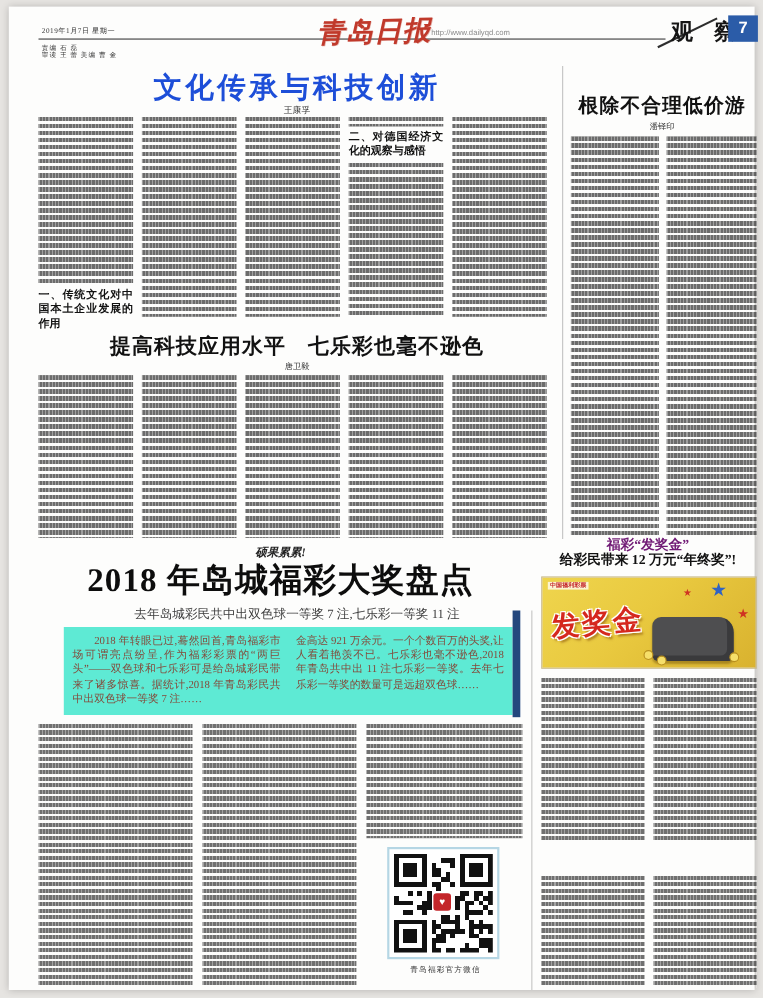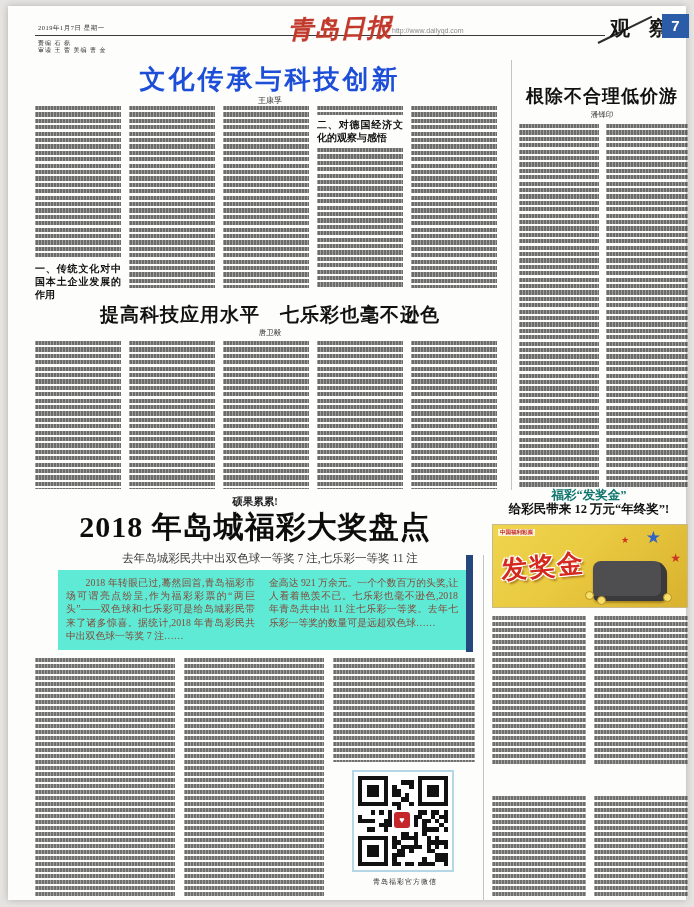--- a/index.html
+++ b/index.html
@@ -43,38 +43,38 @@
   }
   .stripes-sm {
     background-image:
       repeating-linear-gradient(90deg, rgba(255,255,255,.35) 0 1px, rgba(255,255,255,0) 1px 3px),
       repeating-linear-gradient(180deg, rgba(52,52,52,.70) 0 3.9px, rgba(255,255,255,0) 3.9px 6px);
   }
 
   .vrule { width:1px; background:#c3c3c3; }
 
   
-  .kicker   { left:35px; top:495px; width:440px; text-align:center; font-size:10.5px; font-weight:bold; color:#222; }
+  .kicker   { left:35px; top:495px; width:440px; text-align:center; font-size:10.5px; font-weight:bold; color:#222;font-style:italic; }
   .h-lot    { left:35px; top:507px; width:440px; text-align:center; font-size:30px; font-weight:bold; letter-spacing:1px; color:#0d0d0d; }
   .sub-lot  { left:50px; top:551px; width:440px; text-align:center; font-size:11.5px; color:#3c3c3c; }
   .intro-box { left:58px; top:570px; width:408px; height:80px; background:#5eead4; padding:6px 8px;
                display:flex; gap:14px; }
   .intro-col { flex:1; font-size:9.8px; line-height:13.2px; color:#84493a; text-align:justify; text-indent:2em; }
   .navy-bar { left:466px; top:555px; width:7px; height:97px; background:#24477d; }
   .bot-vrule { left:483px; top:555px; height:345px; }
 
   
   .qr-wrap { left:352px; top:770px; width:102px; height:102px; background:#fff;
              border:2px solid #b5d6e4; padding:4px; }
   .qr-center { position:absolute; left:40px; top:40px; width:16px; height:16px; background:#c4262a;
                border-radius:3px; color:#fff; font-size:9px; line-height:16px; text-align:center; }
   .qr-caption { left:335px; top:877px; width:140px; text-align:center; font-size:7px; color:#333; letter-spacing:1px; }
 
   
-  .h-bonus1 { left:488px; top:487px; width:202px; text-align:center; font-size:12.5px; font-weight:bold; color:#0f766e; }
+  .h-bonus1 { left:488px; top:487px; width:202px; text-align:center; font-size:12.5px; font-weight:bold; color:#701a75; }
   .h-bonus2 { left:488px; top:501px; width:202px; text-align:center; font-size:12.5px; font-weight:bold; color:#111; }
   .ticket { left:492px; top:524px; width:196px; height:84px; overflow:hidden; border:1px solid #c9b98a;
             background:linear-gradient(135deg,#efd54d 0%,#e9c93f 45%,#d9b22f 100%); }
   .ticket-brand { position:absolute; left:5px; top:4px; font-size:5.5px; color:#c4262a; font-weight:bold;
                   background:rgba(255,255,255,.75); padding:0 2px; }
   .ticket-name { position:absolute; left:8px; top:24px; font-size:26px; font-weight:bold; color:#d5281e;
                  transform:rotate(-5deg); letter-spacing:2px;
                  text-shadow:-1px -1px 0 #fff,1px -1px 0 #fff,-1px 1px 0 #fff,1px 1px 0 #fff,2px 3px 2px rgba(120,60,0,.5); }
   .star { position:absolute; font-family:"DejaVu Sans",sans-serif; }
   .machine { position:absolute; left:100px; top:36px; width:74px; height:40px; background:#4e4e50;

